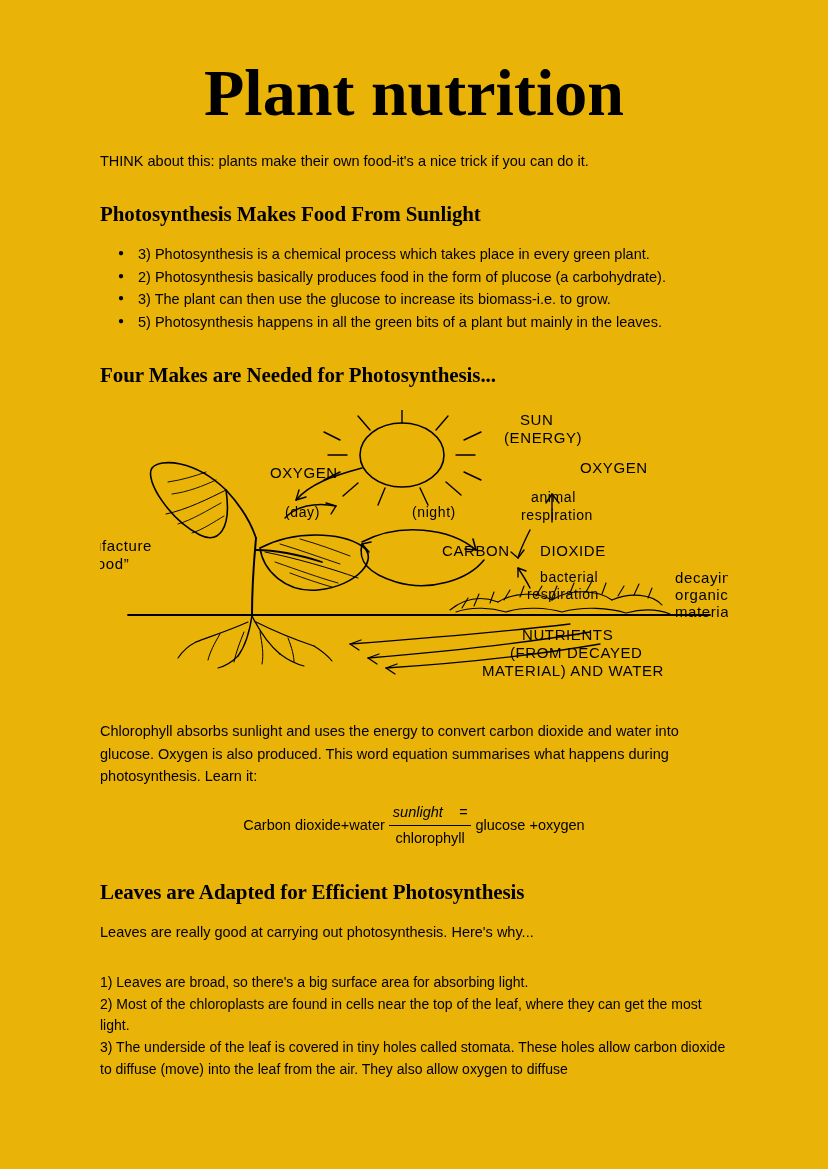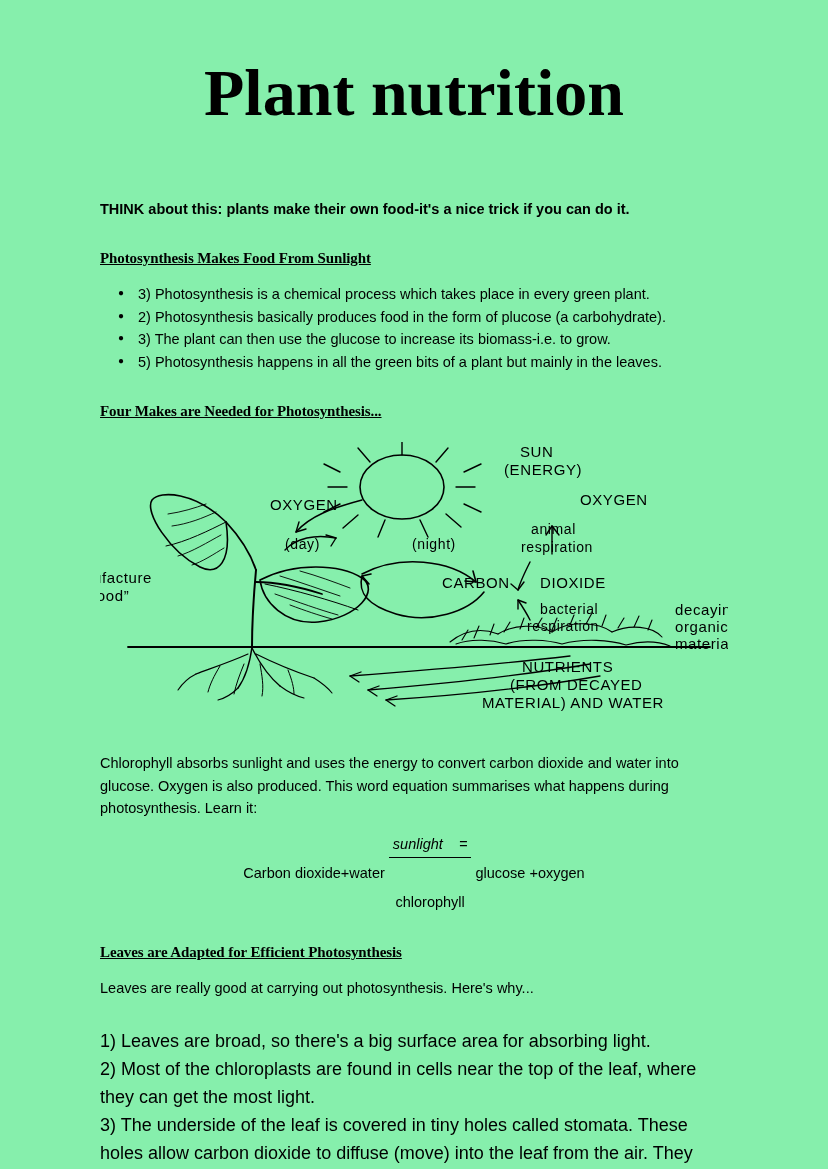--- a/index.html
+++ b/index.html
@@ -7,21 +7,21 @@
     padding: 0;
     background: #e9e9e9;
   }
   body {
     font-family: "Liberation Sans", sans-serif;
   }
   .page {
     position: relative;
     width: 828px;
     height: 1169px;
-    background: #86efac;
+    background: #eab308;
     margin: 0 auto;
     overflow: hidden;
     box-sizing: border-box;
   }
   .doc-title {
     font-family: "Liberation Serif", serif;
     font-weight: bold;
     font-size: 66px;
     text-align: center;
     letter-spacing: 0px;
@@ -30,29 +30,27 @@
     color: #000;
     line-height: 1.05;
   }
   .body-wrap {
     padding: 0 100px 0 100px;
     box-sizing: border-box;
   }
   .intro {
     font-size: 14.5px;
     color: #000;
-    margin-top: 72px;
+    margin-top: 24px;
     line-height: 1.45;
-    font-weight: bold;
   }
   .section-head {
     font-family: "Liberation Serif", serif;
     font-weight: bold;
-    font-size: 15px;
-    text-decoration: underline;
+    font-size: 21px;
     margin-top: 30px;
     margin-bottom: 0;
     color: #000;
     letter-spacing: -0.1px;
   }
   ul.bullets {
     margin: 16px 0 0 0;
     padding-left: 38px;
     list-style: none;
   }
@@ -95,27 +93,26 @@
   }
   .equation .num {
     display: block;
     border-bottom: 1.5px solid #000;
     padding: 0 4px 1px 4px;
     font-style: italic;
   }
   .equation .den {
     display: block;
     padding-top: 2px;
-    margin-top: 32px;
   }
   .eq-row {
     display: inline-block;
   }
   .numbered {
-    font-size: 18px;
+    font-size: 14px;
     line-height: 1.55;
     color: #000;
     margin-top: 29px;
   }
   .numbered div { margin-bottom: 0; }
 </style>
 </head>
 <body>
 
 <div class="page">

